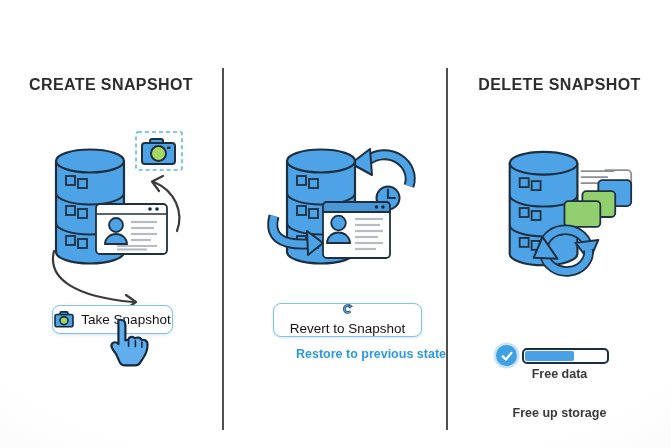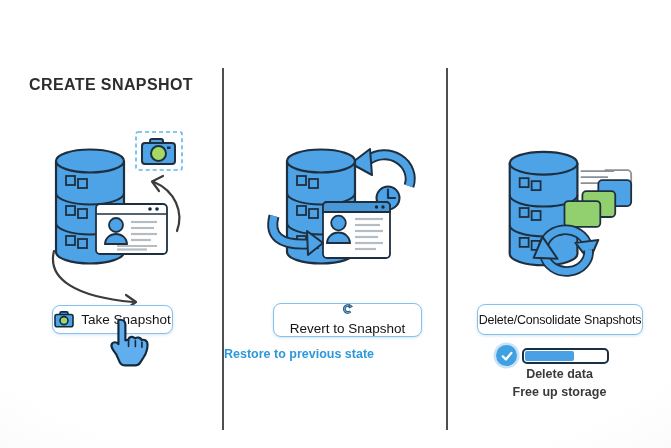--- a/index.html
+++ b/index.html
@@ -16,29 +16,29 @@
     font-size:16px;font-weight:700;letter-spacing:.4px;color:#2d2d2d;}
   .illus{position:absolute;left:0;top:118px;width:222px;height:196px;}
   .btn{position:absolute;display:flex;align-items:center;justify-content:center;gap:7px;
     background:#fff;border:1.7px solid #82c2ec;border-radius:8px;
     box-shadow:0 1px 3px rgba(110,165,210,.3);
     font-size:13.5px;font-weight:400;color:#141414;white-space:nowrap;box-sizing:border-box;}
   .btn1{left:52px;top:305px;width:121px;height:29px;}
   .btn2{left:49px;top:303px;width:149px;height:34px;flex-direction:column;}
   .btn3{left:29px;top:304px;width:166px;height:31px;font-size:12.5px;letter-spacing:-.2px;}
   .hand{position:absolute;left:104px;top:317px;width:48px;height:50px;}
-  .caption-blue{position:absolute;top:347px;left:0;width:100%;text-align:left;
+  .caption-blue{position:absolute;top:347px;left:0;width:100%;text-align:right;
     color:#2e98da;font-size:12.5px;font-weight:700;}
   .check{position:absolute;left:48px;top:345px;width:21px;height:21px;border-radius:50%;
     background:#3fa0e2;box-shadow:0 0 0 2.5px #c9e2f5;display:flex;align-items:center;justify-content:center;}
   .pbar{position:absolute;left:74px;top:348px;width:87px;height:16px;border:2px solid #1b2f44;
     border-radius:5px;background:#fff;box-sizing:border-box;padding:1px;}
   .pfill{height:100%;background:#4aa0e4;border-radius:2px;width:60%;}
   .cap3{position:absolute;left:0;width:100%;text-align:center;color:#3a3a3a;font-size:12.5px;font-weight:700;}
-  .cap3a{top:367px}.cap3b{top:385px}
+  .cap3a{top:367px}.cap3b{top:406px}
   svg{display:block;}
 </style>
 </head>
 <body>
 
 <svg width="0" height="0" style="position:absolute" aria-hidden="true">
   <defs>
     <g id="db-cyl">
       <path d="M2,13 V104 a34,11.5 0 0 0 68,0 V13" fill="#4da3e6" stroke="#1e3040" stroke-width="2.2" stroke-linejoin="round"></path>
       <path d="M2,45 a34,11.5 0 0 0 68,0" fill="none" stroke="#1e3040" stroke-width="2"></path>
@@ -176,20 +176,21 @@
         <path d="M18,6 A8,8 0 1 0 18,17" fill="none" stroke="#4da3e6" stroke-width="3.4"></path>
         <polygon points="15.5,1 23,5.5 15,9.5" fill="#4da3e6" stroke="#15293c" stroke-width="1.5" stroke-linejoin="round"></polygon>
       </svg>
       <span>Revert to Snapshot</span>
     </div>
 
     <div class="caption-blue">Restore to previous state</div>
   </section>
 
   <section class="panel p3">
+    <h2 class="title">DELETE SNAPSHOT</h2>
 
     <svg class="illus" viewBox="0 0 223 196">
 
       <use href="#db-cyl" transform="translate(60,32)"></use>
 
       <g fill="none" stroke="#8b9096" stroke-width="1.8" stroke-linecap="round">
         <path d="M158,52 h22 a4,4 0 0 1 4,4 v14"></path>
         <path d="M134,53 h32"></path>
           <path d="M134,59 h26"></path>
           <path d="M134,65 h18"></path>
@@ -204,28 +205,25 @@
       <g>
         <path d="M96,134 A22,19 0 0 1 140,128" fill="none" stroke="#1e3040" stroke-width="10.5"></path>
         <path d="M96,134 A22,19 0 0 1 140,128" fill="none" stroke="#4da3e6" stroke-width="7"></path>
         <polygon points="128,125 151,122 142,143" fill="#4da3e6" stroke="#1e3040" stroke-width="2" stroke-linejoin="round"></polygon>
         <path d="M141,132 A22,19 0 0 1 97,137" fill="none" stroke="#1e3040" stroke-width="10.5"></path>
         <path d="M141,132 A22,19 0 0 1 97,137" fill="none" stroke="#4da3e6" stroke-width="7"></path>
         <polygon points="110,141 86,140 95,119" fill="#4da3e6" stroke="#1e3040" stroke-width="2" stroke-linejoin="round"></polygon>
       </g>
     </svg>
 
-    <div class="btn btn3">
-      <span>Delete/Consolidate Snapshots</span>
-    </div>
 
     <div class="check">
       <svg width="14" height="14" viewBox="0 0 16 16">
         <polyline points="3.2,8.4 6.8,12 13,4.4" fill="none" stroke="#fff" stroke-width="2.6" stroke-linecap="round" stroke-linejoin="round"></polyline>
       </svg>
     </div>
     <div class="pbar">
       <div class="pfill" style="width: 60%;"></div>
     </div>
-    <div class="cap3 cap3a">Delete data</div>
+    <div class="cap3 cap3a">Free data</div>
     <div class="cap3 cap3b">Free up storage</div>
   </section>
 </div>
 
 </body></html>

